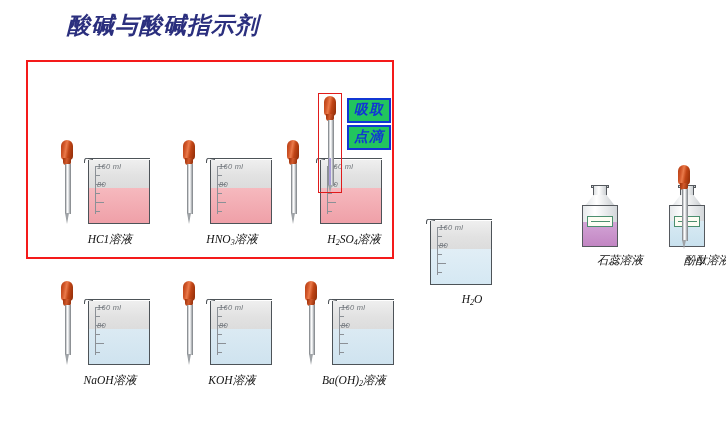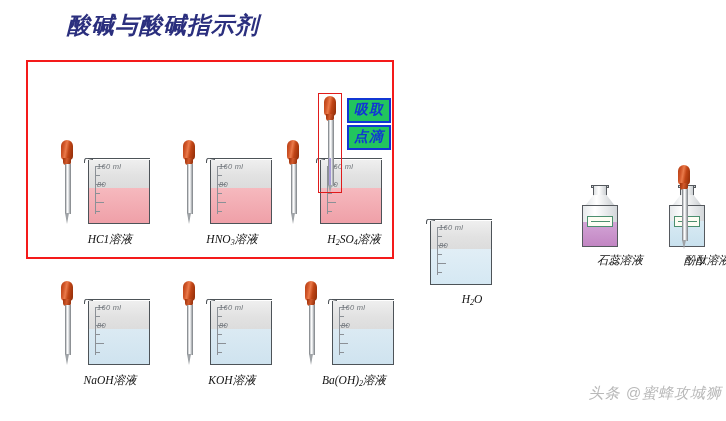--- a/index.html
+++ b/index.html
@@ -409,15 +409,14 @@
     </div>
     <div class="dropper" style="left:50px;top:-20px;height:82px;">
       <div class="bulb"></div>
       <div class="collar"></div>
       <div class="tube" style="height:52px;"></div>
       <div class="tip" style="top:75px;border-top-width:9px;"></div>
     </div>
     <div class="caption" style="left:20px;top:68px;">酚酞溶液</div>
   </div>
 
-  <div class="watermark">头条 @蜜蜂攻城狮</div>
 
 </div>
 
 </body></html>

